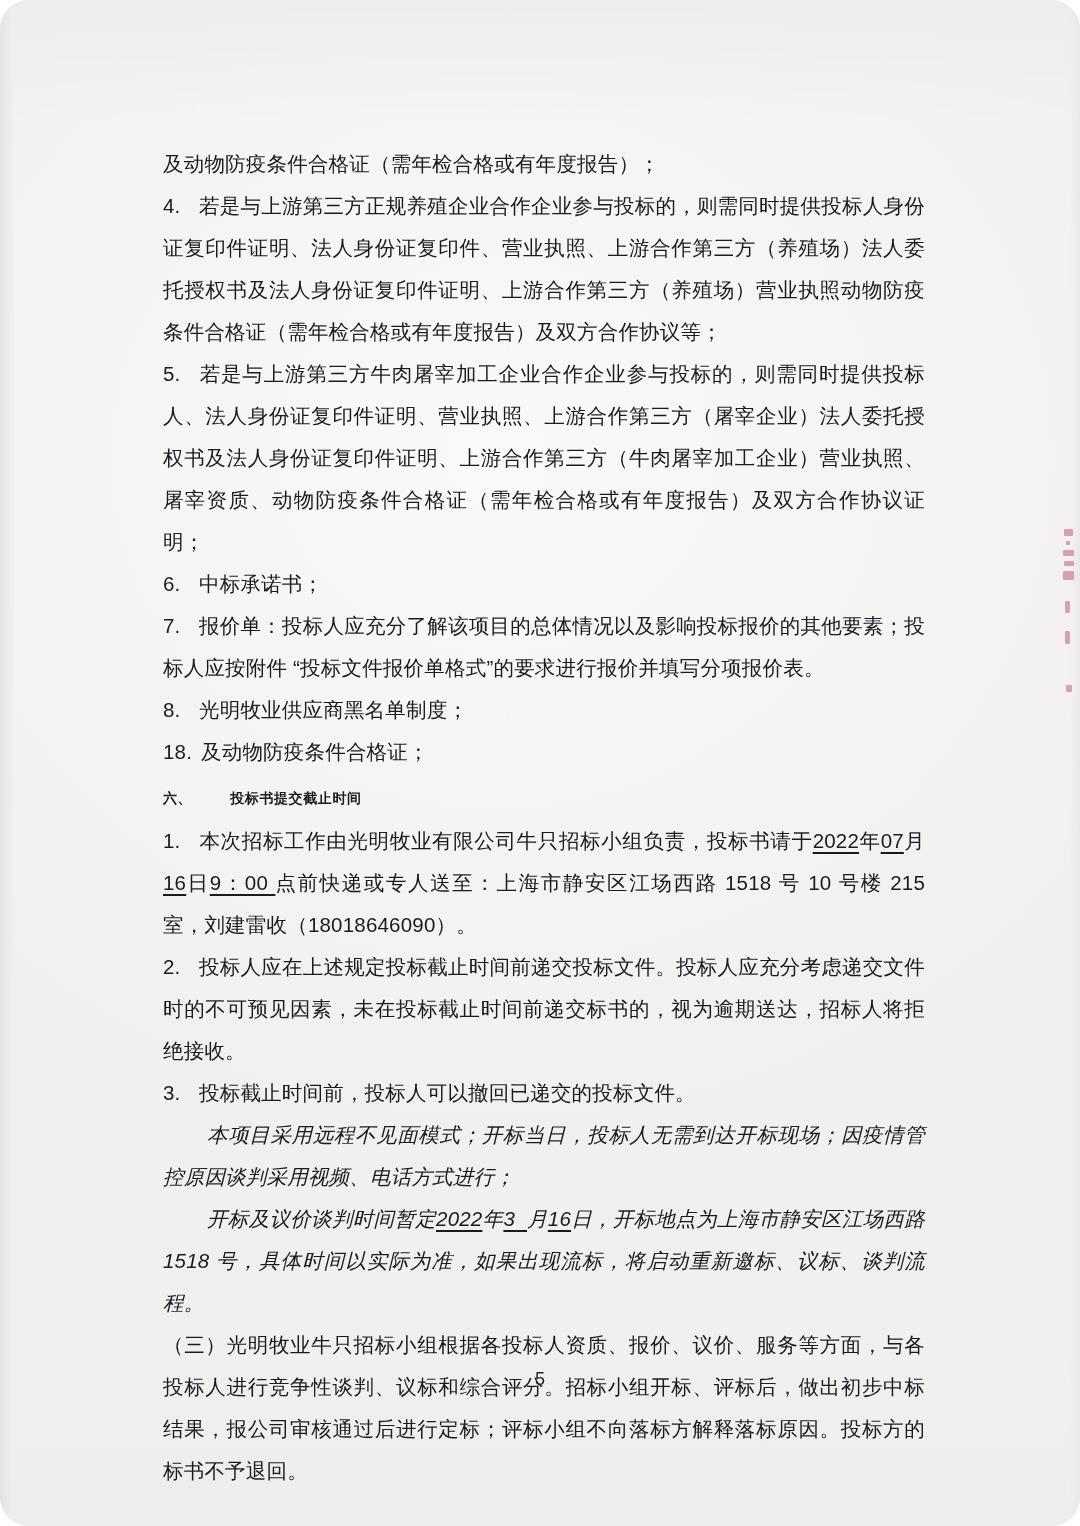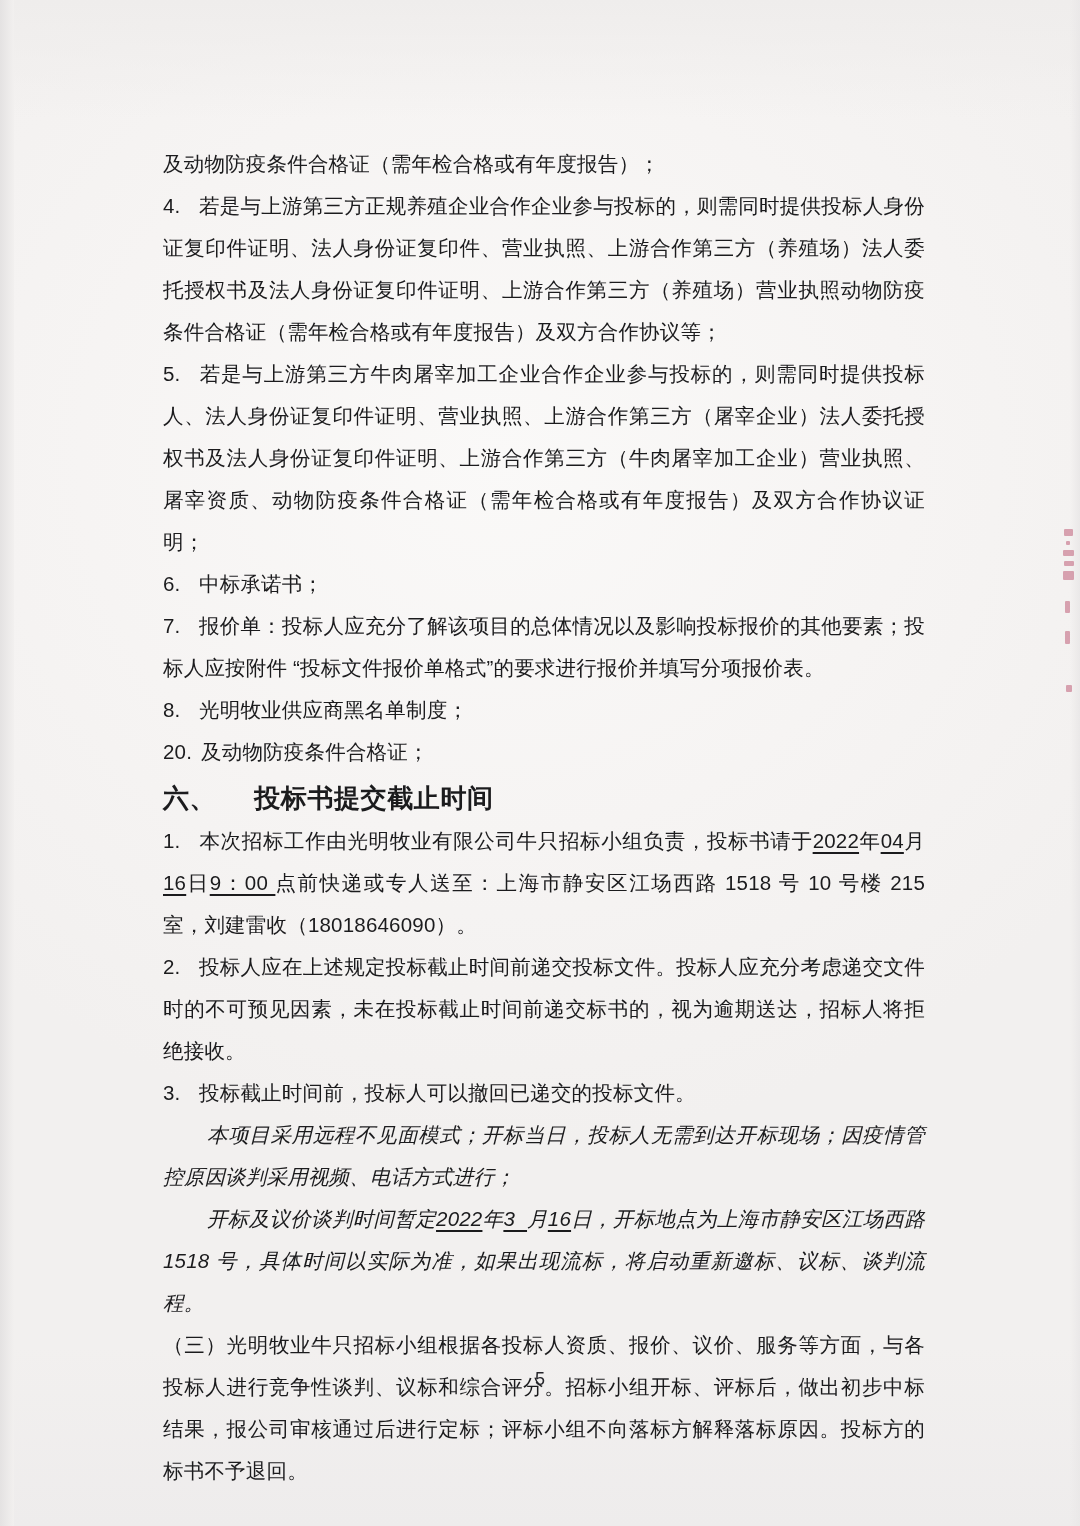--- a/index.html
+++ b/index.html
@@ -15,20 +15,21 @@
   }
 
   .page {
     position: relative;
     width: 1080px;
     height: 1526px;
     background:
       radial-gradient(ellipse 70% 45% at 46% 30%, #faf9f8 0%, #f6f4f3 55%, #f2f0ef 100%);
     box-sizing: border-box;
     overflow: hidden;
+    border-radius: 29px;
   }
 
   
   .scan-shade-top {
     position: absolute; left: 0; top: 0; width: 1080px; height: 120px;
     background: linear-gradient(to bottom, #efedec 0%, rgba(246,244,243,0) 100%);
     pointer-events: none;
   }
   .scan-shade-bottom {
     position: absolute; left: 0; bottom: 0; width: 1080px; height: 180px;
@@ -77,21 +78,21 @@
     line-height: 42px;
     letter-spacing: 0.2px;
     font-weight: 400;
     text-align: justify;
     text-justify: inter-character;
     word-break: break-all;
   }
 
   .heading {
     font-weight: 700;
-    font-size: 26px;
+    font-size: 14px;
     line-height: 44px;
     letter-spacing: 0.6px;
     margin-top: 3px;
   }
   .heading .num { margin-right: 38px; }
 
   
   .item .num {
     display: inline-block;
     min-width: 36px;
@@ -152,25 +153,25 @@
 
     <p class="item"><span class="num">5.</span><span>若是与上游第三方牛肉屠宰加工企业合作企业参与投标的，则需同时提供投标人、法人身份证复印件证明、营业执照、上游合作第三方（屠宰企业）法人委托授权书及法人身份证复印件证明、上游合作第三方（牛肉屠宰加工企业）营业执照、屠宰资质、动物防疫条件合格证（需年检合格或有年度报告）及双方合作协议证明；</span></p>
 
     <p class="item"><span class="num">6.</span><span>中标承诺书；</span></p>
 
     <p class="item"><span class="num">7.</span><span>报价单：投标人应充分了解该项目的总体情况以及影响投标报价的其他要素；投标人应按附件 “投标文件报价单格式”的要求进行报价并填写分项报价表。</span></p>
 
     <p class="item"><span class="num">8.</span><span>光明牧业供应商黑名单制度；</span></p>
 
 
-    <p class="item wide"><span class="num">20.</span><span>及动物防疫条件合格证；</span></p>
+    <p class="item wide"><span class="num">18.</span><span>及动物防疫条件合格证；</span></p>
 
     <h2 class="heading"><span class="num">六、</span><span>投标书提交截止时间</span></h2>
 
-    <p class="item"><span class="num">1.</span><span>本次招标工作由光明牧业有限公司牛只招标小组负责，投标书请于</span><span class="u-gap">2022</span><span>年</span><span class="u-gap">04</span><span>月</span><span class="u-gap">16</span><span>日</span><span class="u-gap">9：00 </span><span>点前快递或专人送至：上海市静安区江场西路 1518 号 10 号楼 215 室，刘建雷收（18018646090）。</span></p>
+    <p class="item"><span class="num">1.</span><span>本次招标工作由光明牧业有限公司牛只招标小组负责，投标书请于</span><span class="u-gap">2022</span><span>年</span><span class="u-gap">07</span><span>月</span><span class="u-gap">16</span><span>日</span><span class="u-gap">9：00 </span><span>点前快递或专人送至：上海市静安区江场西路 1518 号 10 号楼 215 室，刘建雷收（18018646090）。</span></p>
 
     <p class="item"><span class="num">2.</span><span>投标人应在上述规定投标截止时间前递交投标文件。投标人应充分考虑递交文件时的不可预见因素，未在投标截止时间前递交标书的，视为逾期送达，招标人将拒绝接收。</span></p>
 
     <p class="item"><span class="num">3.</span><span>投标截止时间前，投标人可以撤回已递交的投标文件。</span></p>
 
 
 
     <p class="indent">本项目采用远程不见面模式；开标当日，投标人无需到达开标现场；因疫情管控原因谈判采用视频、电话方式进行；</p>
 
 

